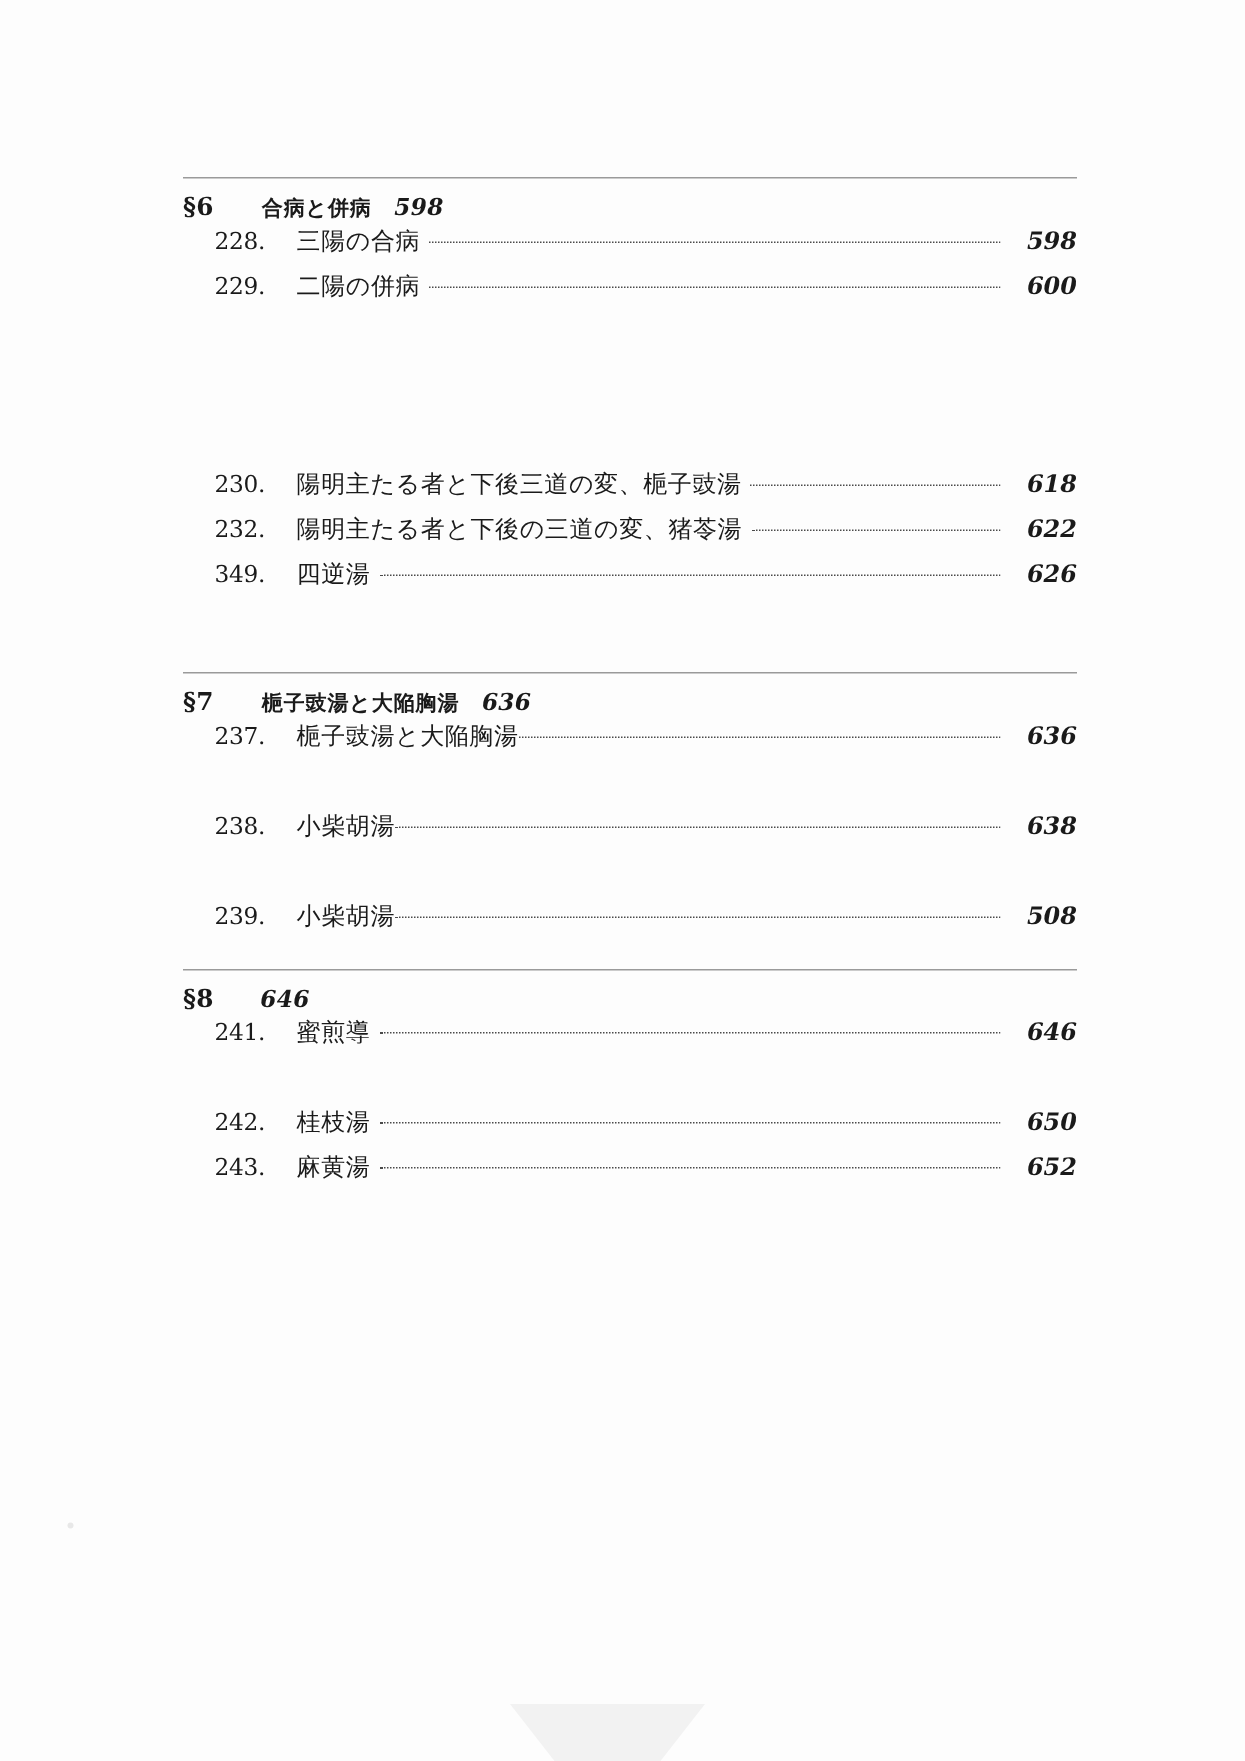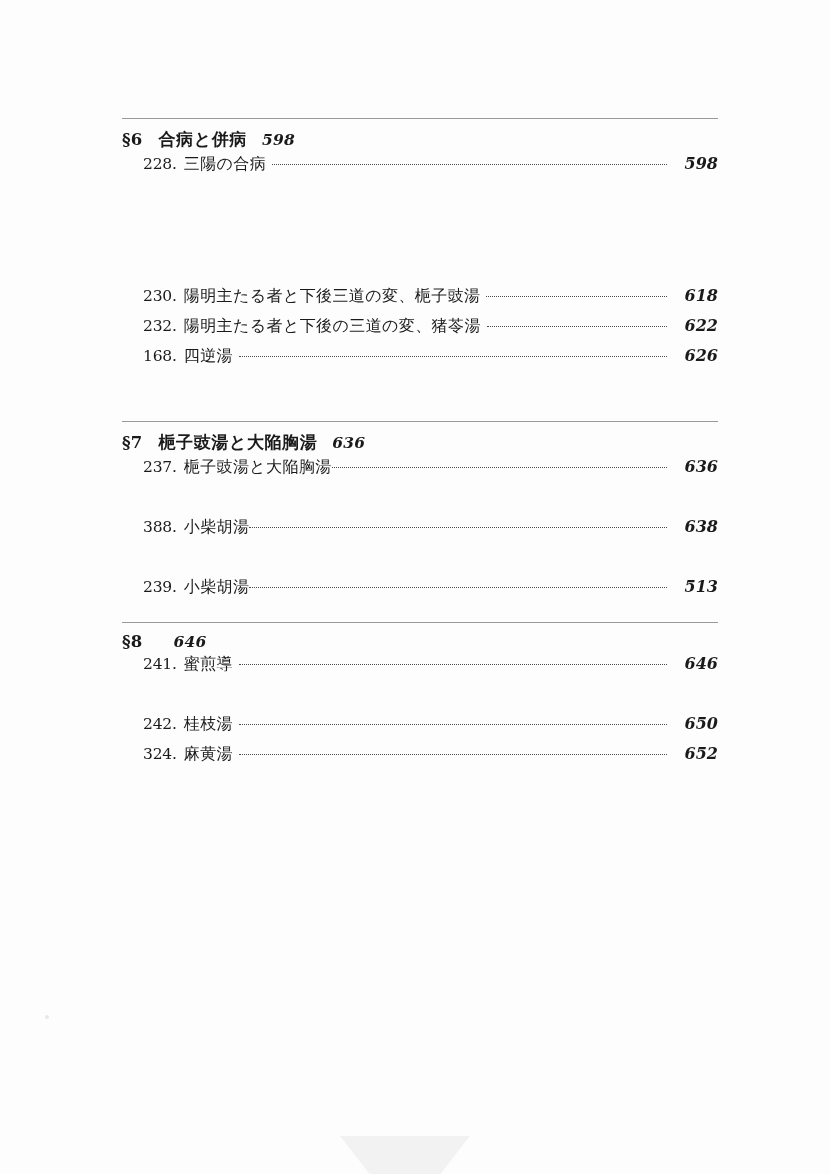--- a/index.html
+++ b/index.html
@@ -55,22 +55,23 @@
   }
   .sec-mark {
     font-family: "DejaVu Serif", "Liberation Serif", serif;
     font-weight: bold;
     font-size: 16.5px;
     margin-right: 16px;
   }
   .sec-title {
     font-family: "DejaVu Sans", "Liberation Sans", sans-serif;
     font-weight: bold;
-    font-size: 17px;
+    font-size: 14px;
     letter-spacing: 0.6px;
+    margin-left: 16px;
   }
   .sec-page {
     font-family: "DejaVu Serif", "Liberation Serif", serif;
     font-weight: bold;
     font-style: italic;
     font-size: 15.5px;
     margin-left: 15px;
   }
 
   
@@ -90,21 +91,21 @@
     flex: 0 0 auto;
   }
   .entry-num::after {
     content: ".";
   }
   .entry-title {
     font-family: "DejaVu Sans", "Liberation Sans", sans-serif;
     font-size: 16px;
     letter-spacing: 0.4px;
     flex: 0 0 auto;
-    margin-left: 7px;
+    margin-left: 21px;
   }
   .leader {
     flex: 1 1 auto;
     min-width: 6px;
     height: 1em;
     position: relative;
     overflow: hidden;
     margin: 0 5px 0 6px;
   }
   .leader::before {
@@ -163,38 +164,44 @@
           <span class="sec-mark">§6</span>
           <span class="sec-title">合病と併病</span>
           <span class="sec-page">598</span>
         </div>
         <div class="entry">
           <span class="entry-num">228</span>
           <span class="entry-title">三陽の合病</span>
           <span class="leader"></span>
           <span class="entry-page">598</span>
         </div>
+        <div class="entry">
+          <span class="entry-num">229</span>
+          <span class="entry-title">二陽の併病</span>
+          <span class="leader"></span>
+          <span class="entry-page">600</span>
+        </div>
       </div>
       <div class="gap-sm"></div>
       <div class="section">
         <div class="gap-xl"></div>
         <div class="entry">
           <span class="entry-num">230</span>
           <span class="entry-title">陽明主たる者と下後三道の変、梔子豉湯</span>
           <span class="leader"></span>
           <span class="entry-page">618</span>
         </div>
         <div class="entry">
           <span class="entry-num">232</span>
           <span class="entry-title">陽明主たる者と下後の三道の変、猪苓湯</span>
           <span class="leader"></span>
           <span class="entry-page">622</span>
         </div>
         <div class="entry">
-          <span class="entry-num">168</span>
+          <span class="entry-num">349</span>
           <span class="entry-title">四逆湯</span>
           <span class="leader"></span>
           <span class="entry-page">626</span>
         </div>
         <div class="gap-md"></div>
       </div>
       <div class="gap-sm"></div>
       <div class="section">
         <div class="section-rule"></div>
         <div class="section-head">
@@ -203,31 +210,31 @@
           <span class="sec-page">636</span>
         </div>
         <div class="entry">
           <span class="entry-num">237</span>
           <span class="entry-title">梔子豉湯と大陥胸湯</span>
           <span class="leader tight"></span>
           <span class="entry-page">636</span>
         </div>
         <div class="gap-md"></div>
         <div class="entry">
-          <span class="entry-num">388</span>
+          <span class="entry-num">238</span>
           <span class="entry-title">小柴胡湯</span>
           <span class="leader tight"></span>
           <span class="entry-page">638</span>
         </div>
         <div class="gap-md"></div>
         <div class="entry">
           <span class="entry-num">239</span>
           <span class="entry-title">小柴胡湯</span>
           <span class="leader tight"></span>
-          <span class="entry-page">513</span>
+          <span class="entry-page">508</span>
         </div>
       </div>
       <div class="gap-sm"></div>
       <div class="section">
         <div class="section-rule"></div>
         <div class="section-head">
           <span class="sec-mark">§8</span>
           <span class="sec-page">646</span>
         </div>
         <div class="entry">
@@ -237,21 +244,21 @@
           <span class="entry-page">646</span>
         </div>
         <div class="gap-md"></div>
         <div class="entry">
           <span class="entry-num">242</span>
           <span class="entry-title">桂枝湯</span>
           <span class="leader"></span>
           <span class="entry-page">650</span>
         </div>
         <div class="entry">
-          <span class="entry-num">324</span>
+          <span class="entry-num">243</span>
           <span class="entry-title">麻黄湯</span>
           <span class="leader"></span>
           <span class="entry-page">652</span>
         </div>
       </div>
     </div>
   <div class="artifact-speck"></div>
   <div class="artifact-shadow"></div>
 </div>
 

